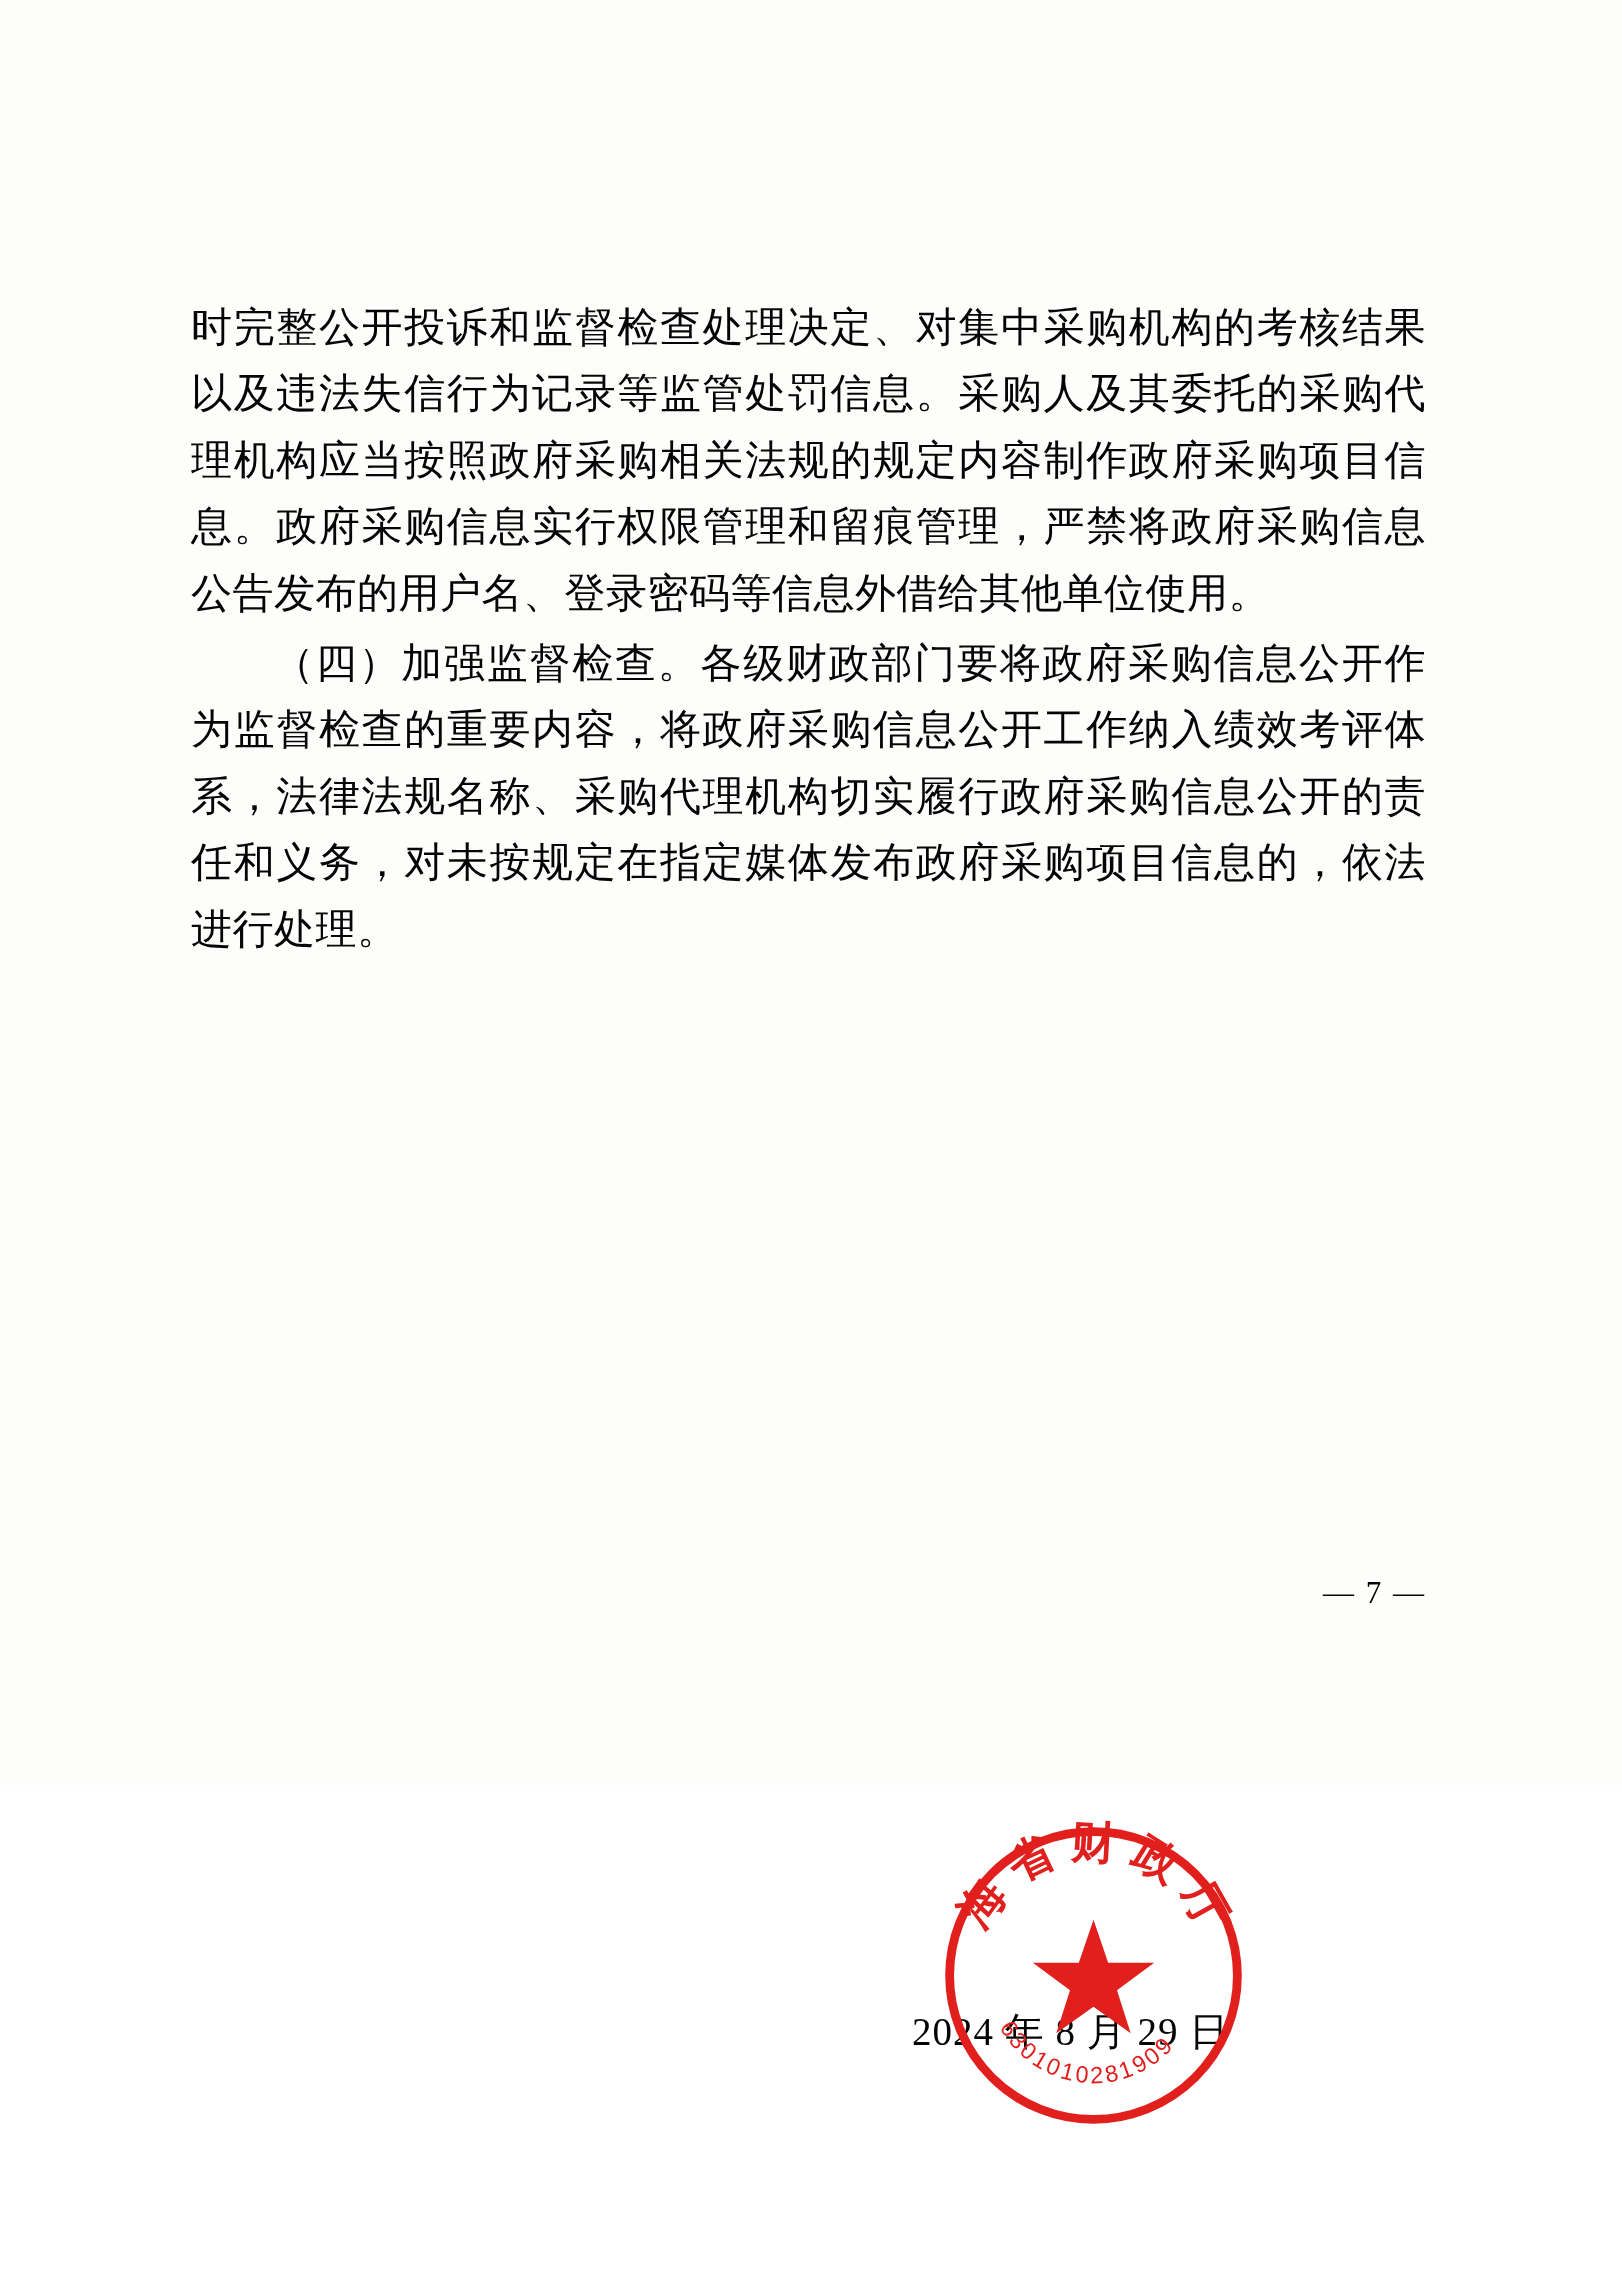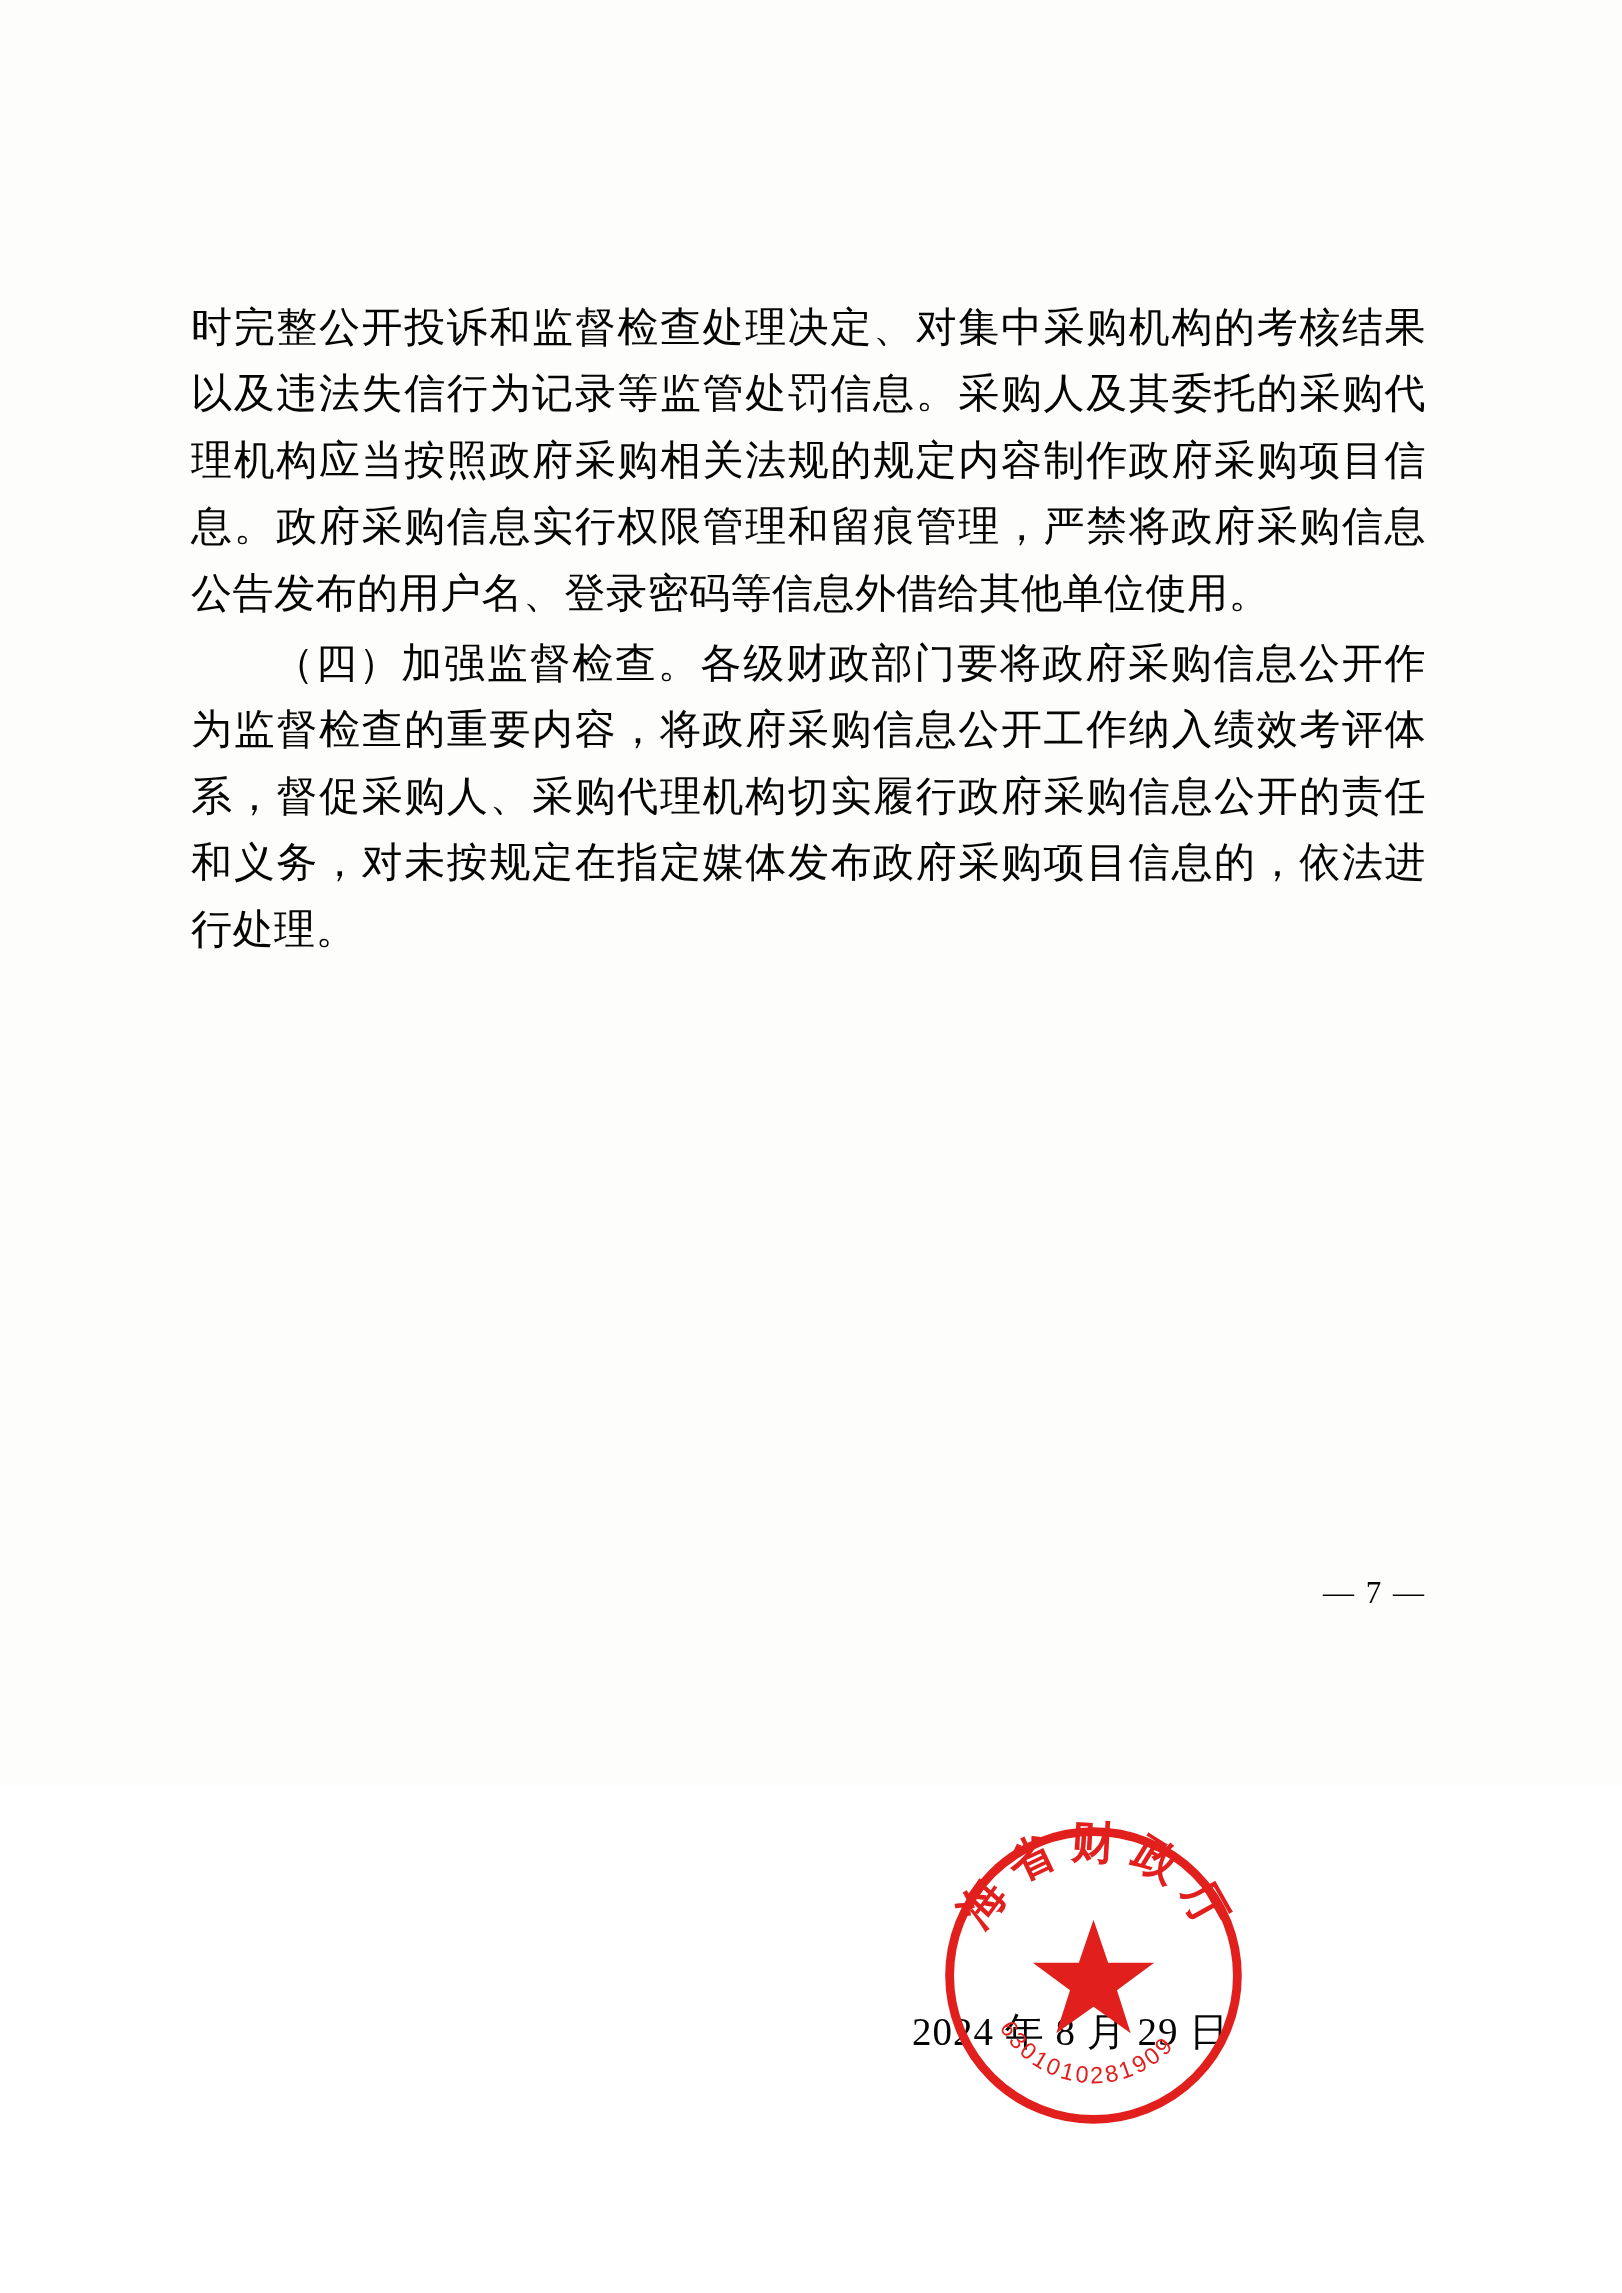--- a/index.html
+++ b/index.html
@@ -75,21 +75,21 @@
     letter-spacing: 2px;
   }
 </style>
 </head>
 <body>
 
 <div class="page">
 
   <div class="content">
     <p class="para">时完整公开投诉和监督检查处理决定、对集中采购机构的考核结果以及违法失信行为记录等监管处罚信息。采购人及其委托的采购代理机构应当按照政府采购相关法规的规定内容制作政府采购项目信息。政府采购信息实行权限管理和留痕管理，严禁将政府采购信息公告发布的用户名、登录密码等信息外借给其他单位使用。</p>
-    <p class="para indent">（四）加强监督检查。各级财政部门要将政府采购信息公开作为监督检查的重要内容，将政府采购信息公开工作纳入绩效考评体系，督促采购人、采购代理机构切实履行政府采购信息公开的责任和义务，对未按规定在指定媒体发布政府采购项目信息的，依法进行处理。</p>
+    <p class="para indent">（四）加强监督检查。各级财政部门要将政府采购信息公开作为监督检查的重要内容，将政府采购信息公开工作纳入绩效考评体系，法律法规名称、采购代理机构切实履行政府采购信息公开的责任和义务，对未按规定在指定媒体发布政府采购项目信息的，依法进行处理。</p>
   </div>
 
   <div class="sig-block">
     <div class="date-text">2024 年 8 月 29 日</div>
 
     <svg class="seal" viewBox="0 0 330 330">
       <defs>
         <path id="topArc" d="M 45,165 A 120,120 0 0 1 285,165" fill="none"></path>
         <path id="bottomArc" d="M 55,165 A 110,110 0 0 0 275,165" fill="none"></path>
       </defs>

